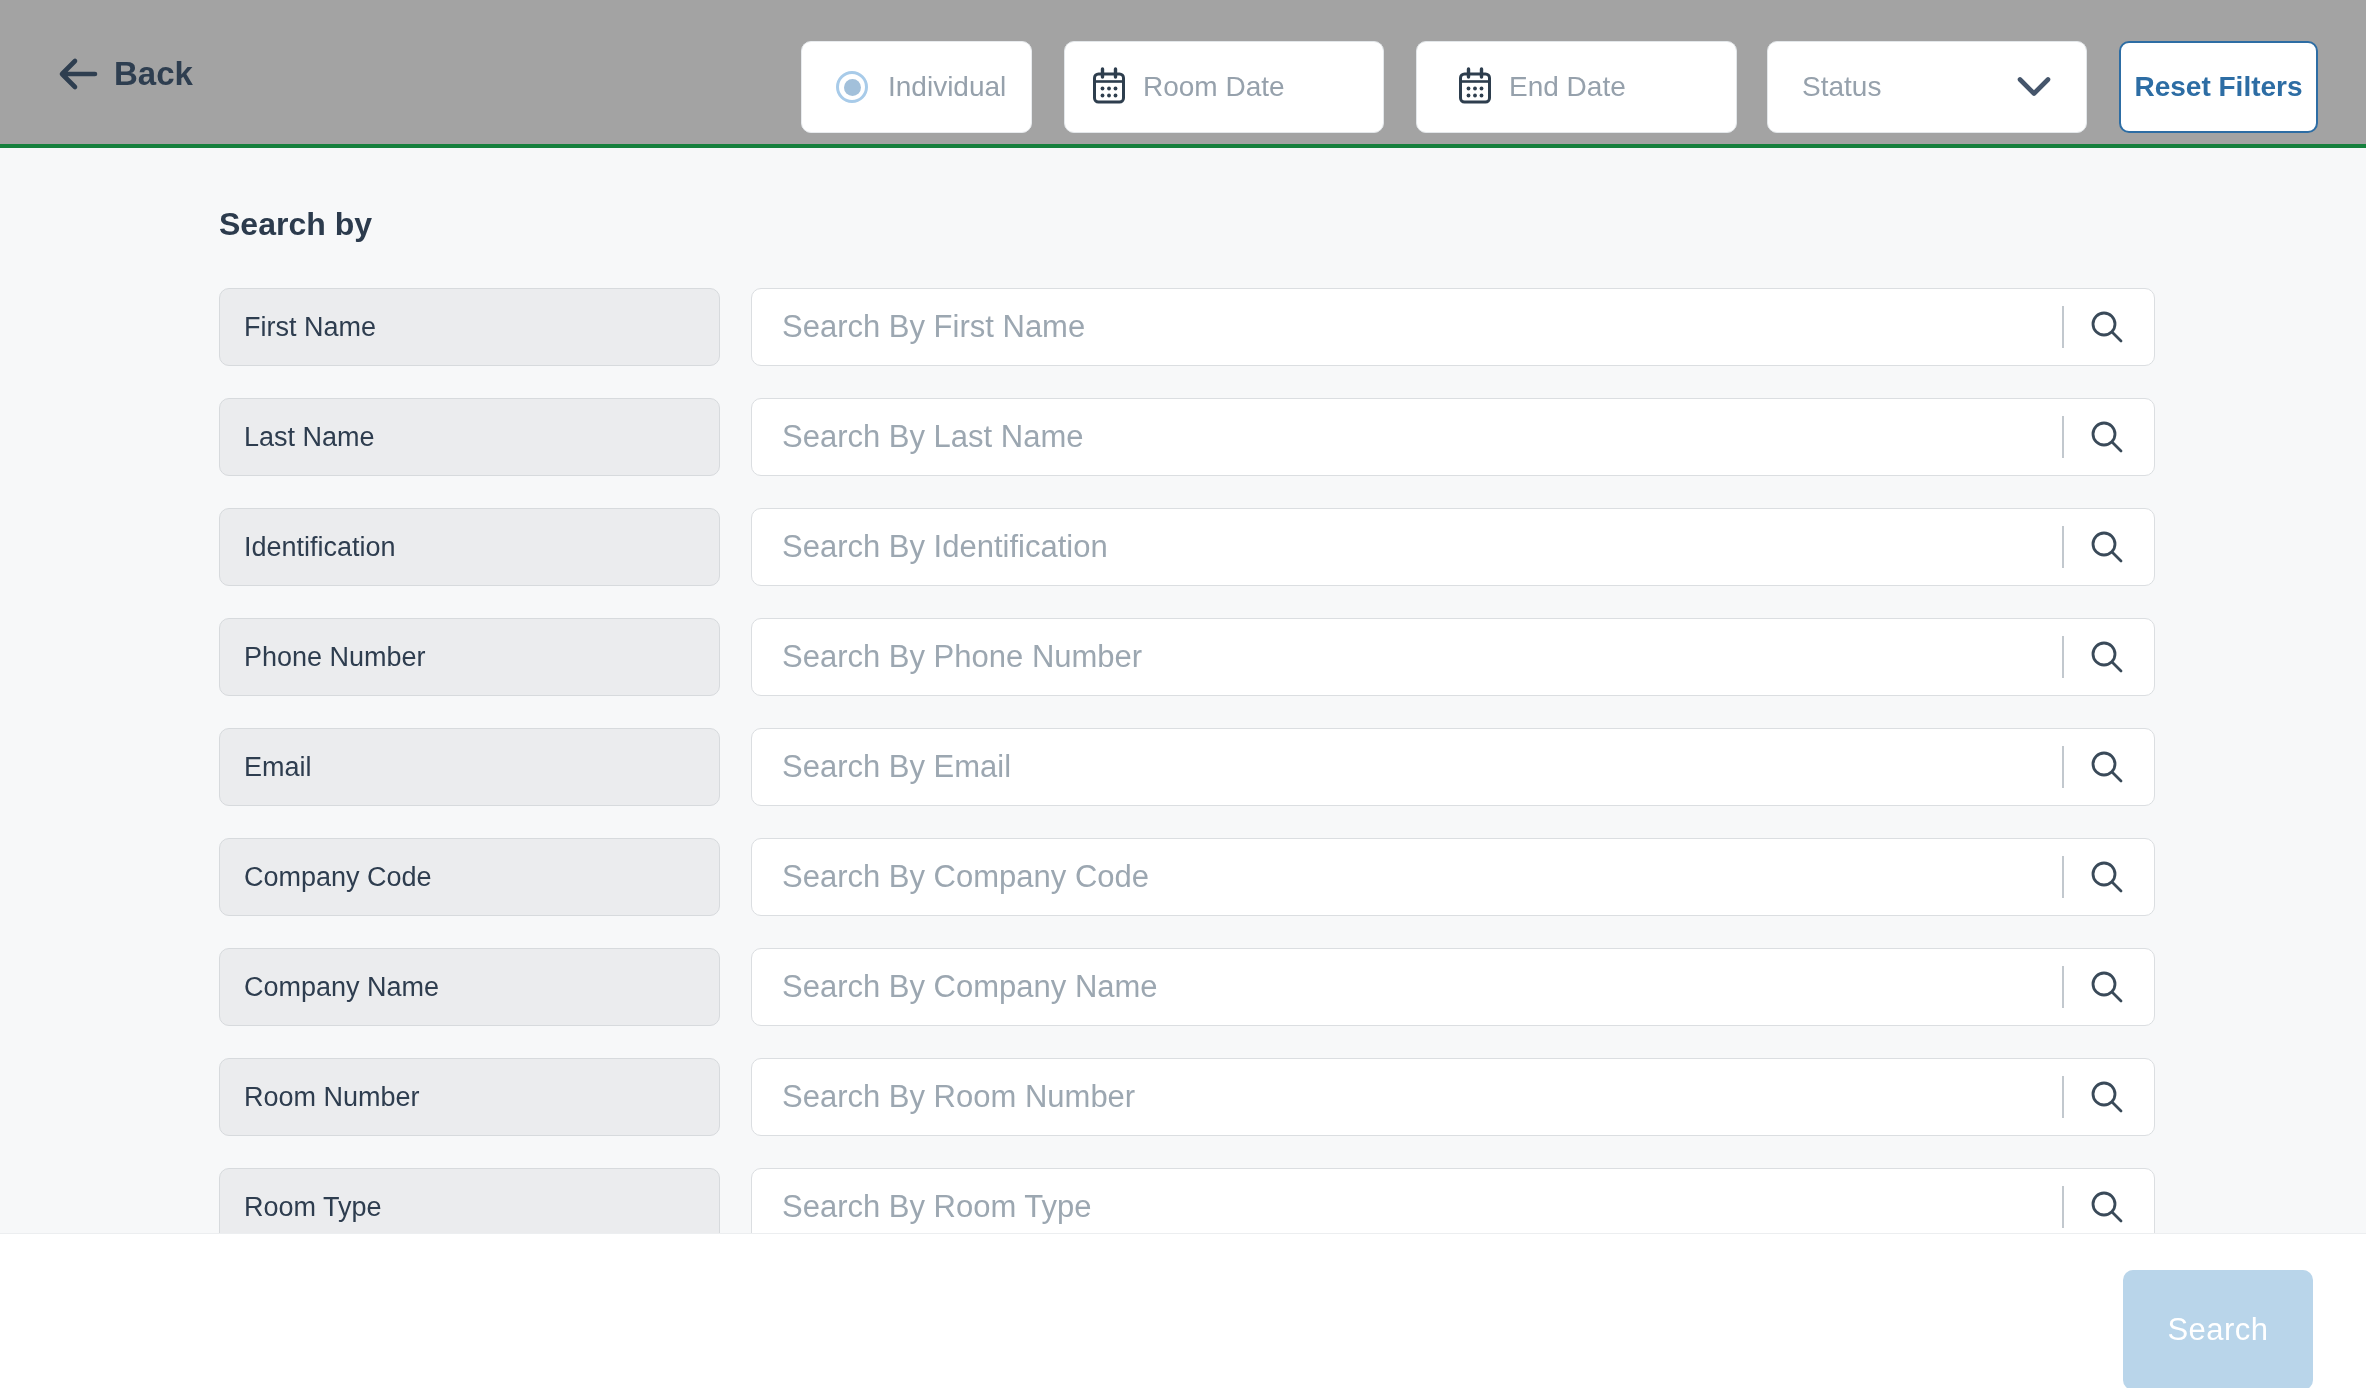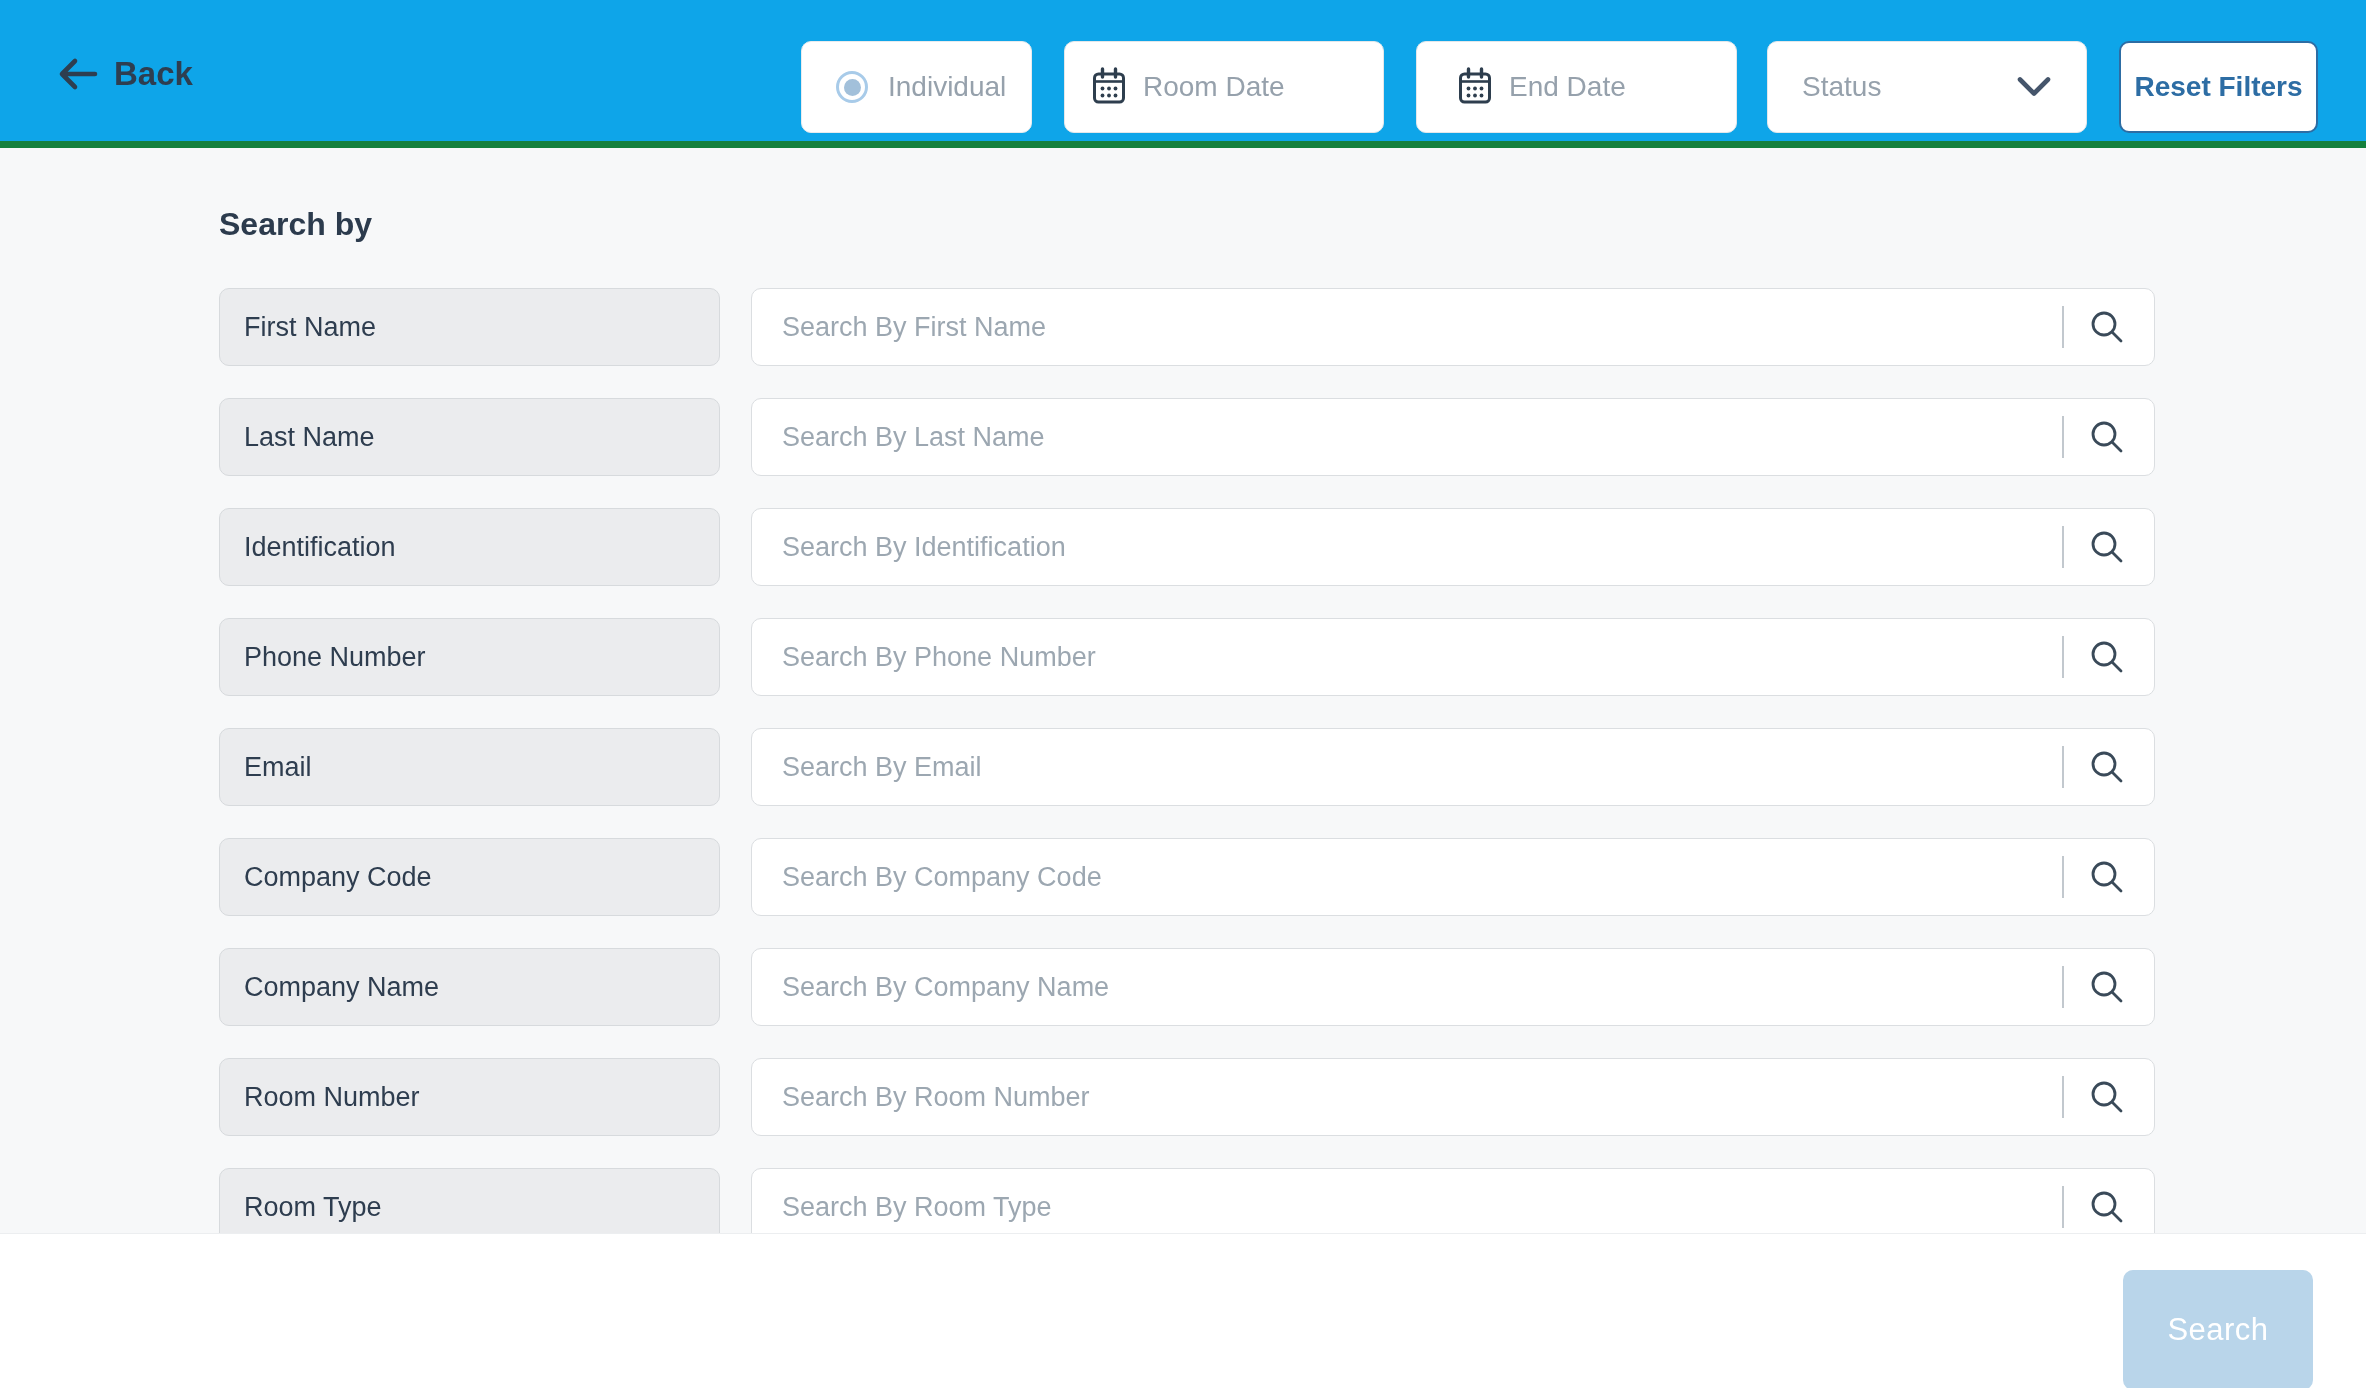--- a/index.html
+++ b/index.html
@@ -7,21 +7,21 @@
   body {
     font-family:"Liberation Sans", sans-serif;
     background:#f7f8f9;
     position:relative;
     overflow:hidden;
     color:#2e3e50;
   }
   
   header {
     position:absolute; top:0; left:0; right:0; height:148px;
-    background:#0ea5e9; border-bottom:7px solid #15803d; z-index:20;
+    background:#a3a3a3; border-bottom:4px solid #15803d; z-index:20;
   }
   .back {
     position:absolute; left:57px; top:0; height:148px;
     display:flex; align-items:center; gap:15px; cursor:pointer;
   }
   .back-label { font-size:33px; font-weight:bold; color:#2e3e50; }
   .ctl {
     position:absolute; top:26px; height:92px;
     background:#ffffff; border:1px solid #e3e7ea; border-radius:10px;
     display:flex; align-items:center;
@@ -59,21 +59,21 @@
     display:flex; align-items:center; padding-left:24px;
     font-size:27px; color:#2e3d4f;
   }
   .field-input {
     flex:1; background:#ffffff; border:1px solid #dbdee1; border-radius:10px;
     display:flex; align-items:center;
   }
   .field-input input {
     flex:1; height:100%; border:none; outline:none; background:transparent;
     font-family:"Liberation Sans", sans-serif;
-    font-size:27px; color:#701a75; padding-left:30px;
+    font-size:31px; color:#701a75; padding-left:30px;
   }
   .field-input input::placeholder { color:#9ca7b1; opacity:1; }
   .vdiv { width:2px; height:42px; background:#c2c8ce; flex:0 0 auto; }
   .mag {
     width:38px; height:38px; flex:0 0 auto;
     margin:0 28px 0 24px; display:flex; align-items:center; justify-content:center;
     cursor:pointer;
   }
   
   footer {

